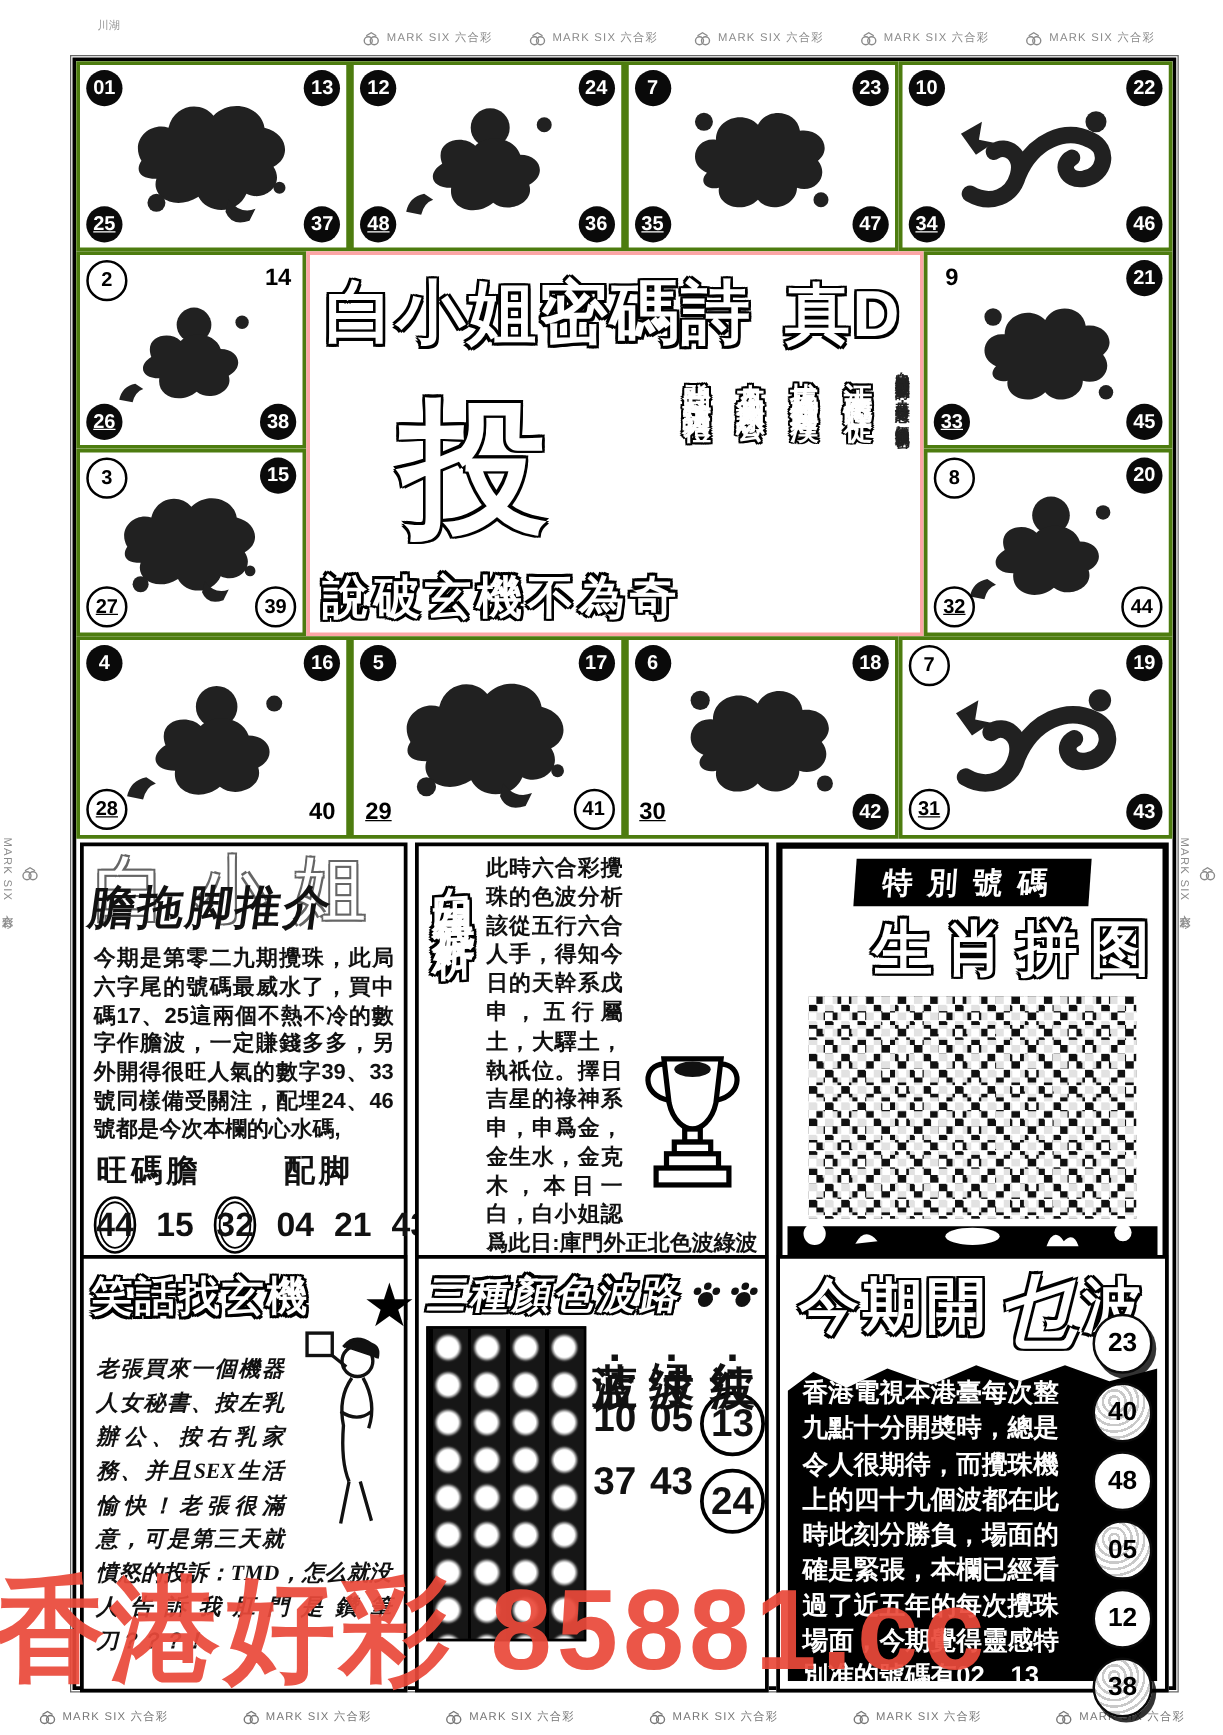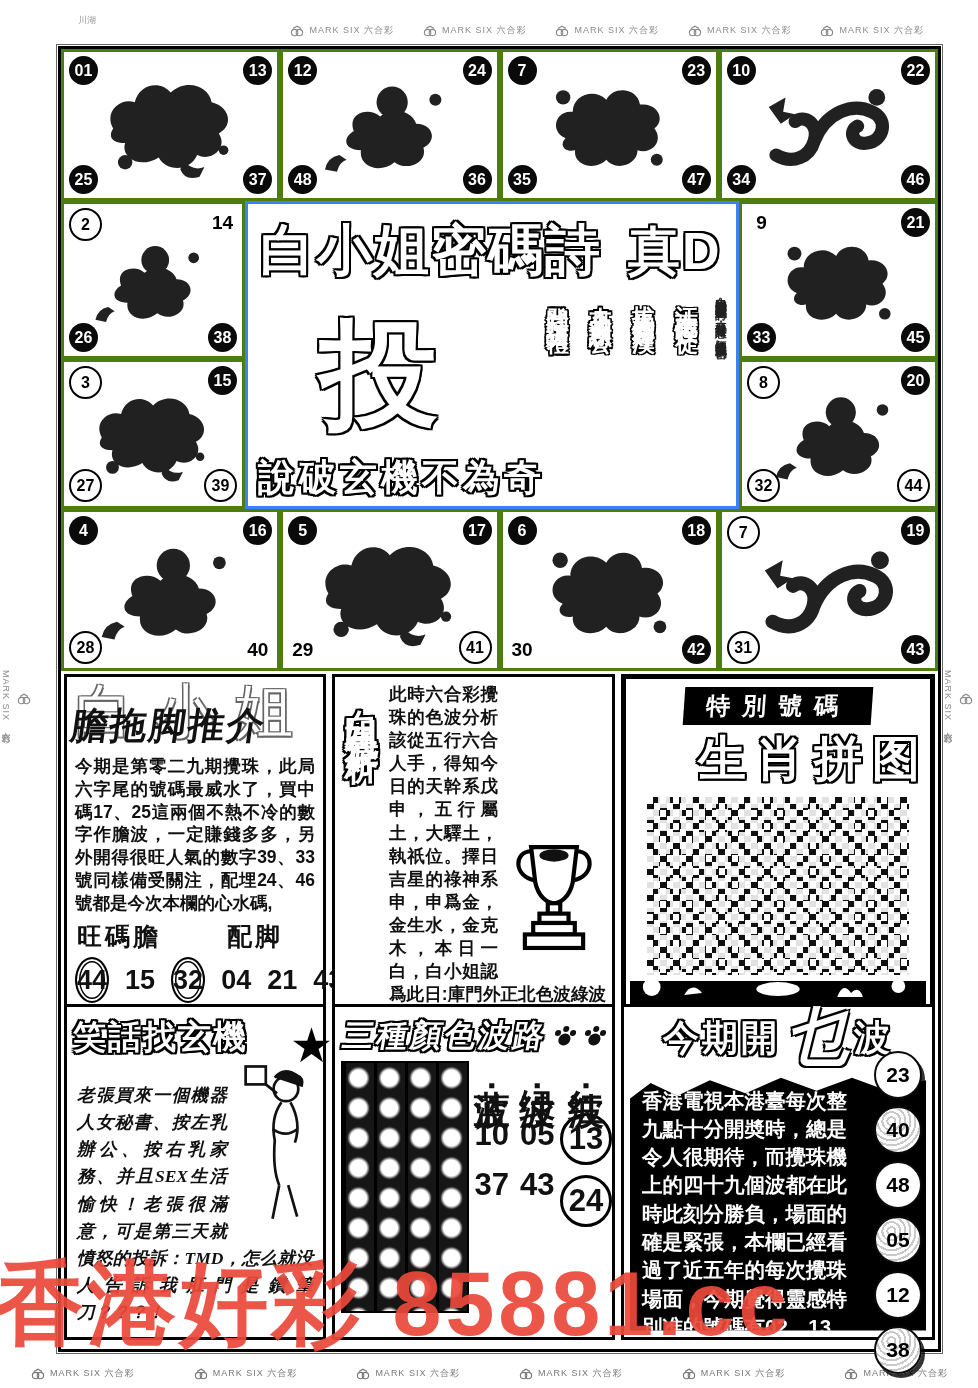--- a/index.html
+++ b/index.html
@@ -28,32 +28,32 @@
   .sec2{display:grid;grid-template-columns:184px 1fr 199px;grid-template-rows:158px 150px;}
   .prow4{display:flex;height:162px;}
   .ppanel{position:relative;border:3px solid #4d7c0f;background:#fff;flex:1;
           display:flex;align-items:center;justify-content:center;overflow:hidden;}
   .illus{width:72%;height:74%;opacity:.93;}
   .num{position:absolute;width:29px;height:29px;border-radius:50%;display:flex;
        align-items:center;justify-content:center;font-weight:bold;font-size:16px;z-index:3;}
   .num.solid{background:#0a0a0a;color:#fff;}
   .num.outline{border:2px solid #000;color:#000;background:#fff;}
   .num.plain{color:#000;font-size:19px;}
-  .tl{top:4px;left:5px;} .tr{top:4px;right:5px;} .bl{bottom:4px;left:5px;} .br{bottom:4px;right:5px;}
+  .tl{top:4px;left:5px;} .tr{top:4px;right:5px;} .bl{bottom:4px;left:5px;text-decoration:underline;} .br{bottom:4px;right:5px;}
 
   
   .otl{color:#fff;font-weight:bold;
        text-shadow:-2px -2px 0 #000,2px -2px 0 #000,-2px 2px 0 #000,2px 2px 0 #000,
                    -2px 0 0 #000,2px 0 0 #000,0 -2px 0 #000,0 2px 0 #000;}
   .otl-thin{color:#fff;font-weight:bold;
        text-shadow:-1.5px -1.5px 0 #000,1.5px -1.5px 0 #000,-1.5px 1.5px 0 #000,1.5px 1.5px 0 #000,
                    -1.5px 0 0 #000,1.5px 0 0 #000,0 -1.5px 0 #000,0 1.5px 0 #000;}
 
   
-  .poem{grid-column:2;grid-row:1/3;border:3px solid #3b82f6;position:relative;padding:10px 12px;}
+  .poem{grid-column:2;grid-row:1/3;border:3px solid #fca5a5;position:relative;padding:10px 12px;}
   .poem-title{font-size:55px;letter-spacing:2px;white-space:nowrap;}
   .poem-title .sfx{font-size:52px;margin-left:26px;}
   .big-char{position:absolute;left:72px;top:92px;font-size:118px;}
   .vpoem{position:absolute;right:8px;top:84px;height:218px;writing-mode:vertical-rl;
          text-orientation:upright;}
   .vpoem .vline{font-size:23px;margin-left:12px;letter-spacing:4px;}
   .vpoem .vnote{font-size:11.5px;font-weight:bold;color:#222;margin-left:10px;letter-spacing:1px;
                 font-family:"Liberation Serif",serif;}
   .poem-foot{position:absolute;left:10px;bottom:6px;font-size:37px;letter-spacing:4px;line-height:1.22;
              white-space:nowrap;}
@@ -115,21 +115,21 @@
      background-size:auto,31px 30px;}
   .s3-cols{flex:1;display:grid;grid-template-columns:1fr 1fr 1fr;text-align:center;}
   .s3-label{writing-mode:vertical-rl;text-orientation:upright;font-size:36px;font-weight:900;
             margin:0 auto;letter-spacing:2px;line-height:1;}
   .s3-val{font-size:31px;font-weight:bold;margin-top:14px;}
   .s3-val.circ{width:46px;height:46px;border:3px solid #000;border-radius:50%;display:flex;
                align-items:center;justify-content:center;margin:10px auto 0;}
 
   
   .jq-title{display:flex;align-items:flex-end;justify-content:center;gap:6px;margin-top:6px;}
-  .jq-pre,.jq-suf{font-size:36px;letter-spacing:3px;}
+  .jq-pre,.jq-suf{font-size:48px;letter-spacing:3px;}
   .jq-char{font-size:62px;font-weight:bold;font-style:italic;line-height:.8;
            font-family:"Liberation Serif",serif;color:#fff;
            text-shadow:-2px -2px 0 #000,2px -2px 0 #000,-2px 2px 0 #000,2px 2px 0 #000;}
   .jq-box{position:relative;margin:10px 6px 6px;background:#000;color:#fff;height:234px;
           padding:14px 64px 10px 12px;font-size:20.5px;font-weight:bold;line-height:1.38;
           clip-path:polygon(0 10%,7% 4%,16% 9%,27% 3%,39% 8%,51% 2%,63% 7%,75% 2%,87% 7%,100% 3%,100% 100%,0 100%);}
   .jq-balls{position:absolute;right:10px;top:44px;display:flex;flex-direction:column;gap:7px;z-index:4;}
   .ball{width:44px;height:44px;border-radius:50%;background:#fff;border:2px solid #0a0a0a;
         display:flex;align-items:center;justify-content:center;font-size:21px;font-weight:900;color:#000;
         box-shadow:3px 4px 0 rgba(0,0,0,.8);}

